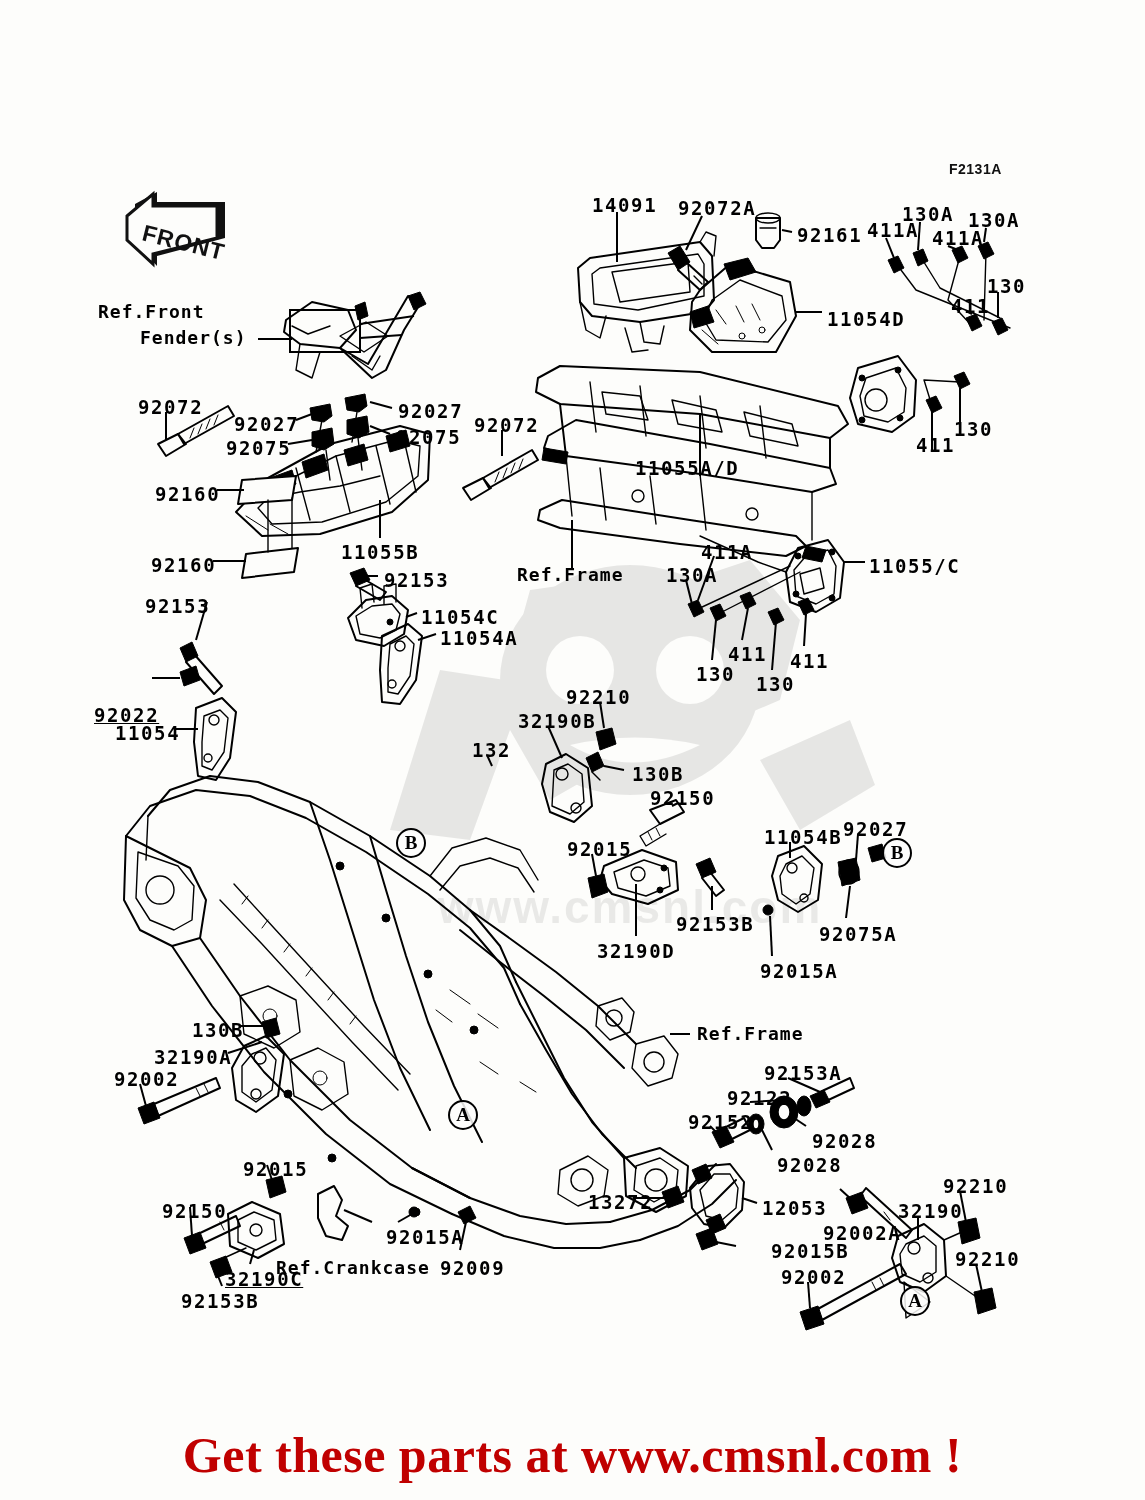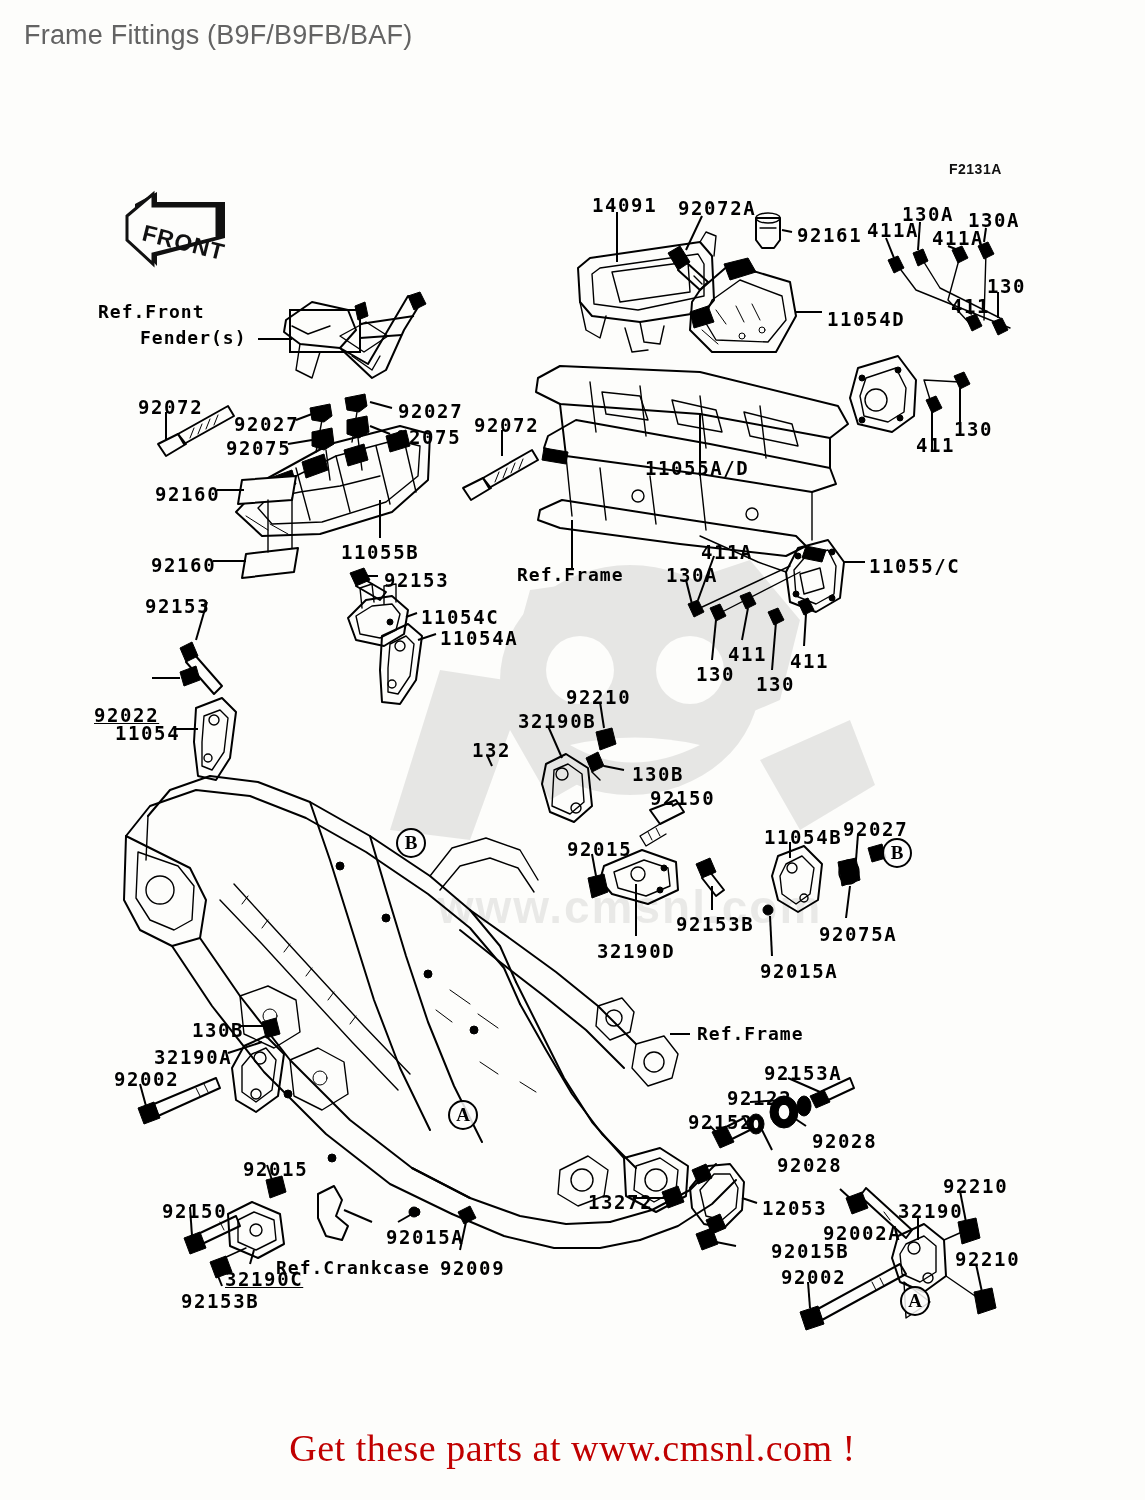--- a/index.html
+++ b/index.html
@@ -27,21 +27,21 @@
     font-size:14px;font-weight:bold;color:#111;
     font-family:"Liberation Sans", sans-serif;
     letter-spacing:0.5px;
   }
 
   
   .footer-cta{
     position:absolute;left:0;top:1426px;width:1145px;
     text-align:center;
     font-family:"Liberation Serif", serif;
-    font-size:38px;font-weight:normal;color:#c00000;
+    font-size:50px;font-weight:bold;color:#c00000;
     letter-spacing:0.5px;white-space:nowrap;
   }
 
   
   .lbl{
     position:absolute;
     font-family:"DejaVu Sans Mono","Liberation Mono",monospace;
     font-size:19px;font-weight:bold;color:#000;
     letter-spacing:1.6px;white-space:nowrap;
     line-height:1;
@@ -83,21 +83,20 @@
   .art .ln-x{fill:none;stroke:#000;stroke-width:1;stroke-linejoin:round;stroke-linecap:round;}
   .art .fillblk{fill:#000;stroke:#000;stroke-width:1;}
   .art .fillw{fill:#fdfdfb;stroke:#000;stroke-width:2;stroke-linejoin:round;}
   .art .fillw-t{fill:#fdfdfb;stroke:#000;stroke-width:1.4;stroke-linejoin:round;}
 </style>
 </head>
 <body>
 
 <div id="page">
 
-  <div class="page-title">Frame Fittings (B9F/B9FB/BAF)</div>
 
   <div class="sheet-code">F2131A</div>
 
   <svg class="watermark" viewBox="0 0 560 470">
     <g fill="#000">
       <path d="M 60 300 L 110 140 L 175 150 L 200 60 L 270 50 L 300 130 L 250 160 L 290 230 L 220 270 L 180 200 L 140 310 Z"></path>
       <ellipse cx="300" cy="150" rx="130" ry="115"></ellipse>
       <path d="M 330 60 L 420 30 L 470 90 L 450 170 L 380 200 Z"></path>
       <circle cx="250" cy="140" r="34" fill="#fdfdfb"></circle>
       <circle cx="360" cy="140" r="34" fill="#fdfdfb"></circle>
@@ -557,21 +556,21 @@
       <div class="lbl" style="left: 797px; top: 226px;">92161</div>
       <div class="lbl" style="left: 867px; top: 221px;">411A</div>
       <div class="lbl" style="left: 902px; top: 205px;">130A</div>
       <div class="lbl" style="left: 932px; top: 229px;">411A</div>
       <div class="lbl" style="left: 968px; top: 211px;">130A</div>
       <div class="lbl" style="left: 987px; top: 277px;">130</div>
       <div class="lbl" style="left: 951px; top: 297px;">411</div>
       <div class="lbl" style="left: 827px; top: 310px;">11054D</div>
       <div class="lbl" style="left: 954px; top: 420px;">130</div>
       <div class="lbl" style="left: 916px; top: 436px;">411</div>
-      <div class="lbl" style="left: 635px; top: 459px; margin-left: 10px;">11055A/D</div>
+      <div class="lbl" style="left: 635px; top: 459px;">11055A/D</div>
       <div class="lbl" style="left: 138px; top: 398px;">92072</div>
       <div class="lbl" style="left: 234px; top: 415px;">92027</div>
       <div class="lbl" style="left: 398px; top: 402px;">92027</div>
       <div class="lbl" style="left: 226px; top: 439px;">92075</div>
       <div class="lbl" style="left: 396px; top: 428px;">92075</div>
       <div class="lbl" style="left: 474px; top: 416px;">92072</div>
       <div class="lbl" style="left: 155px; top: 485px;">92160</div>
       <div class="lbl" style="left: 151px; top: 556px;">92160</div>
       <div class="lbl" style="left: 341px; top: 543px;">11055B</div>
       <div class="lbl" style="left: 384px; top: 571px;">92153</div>

